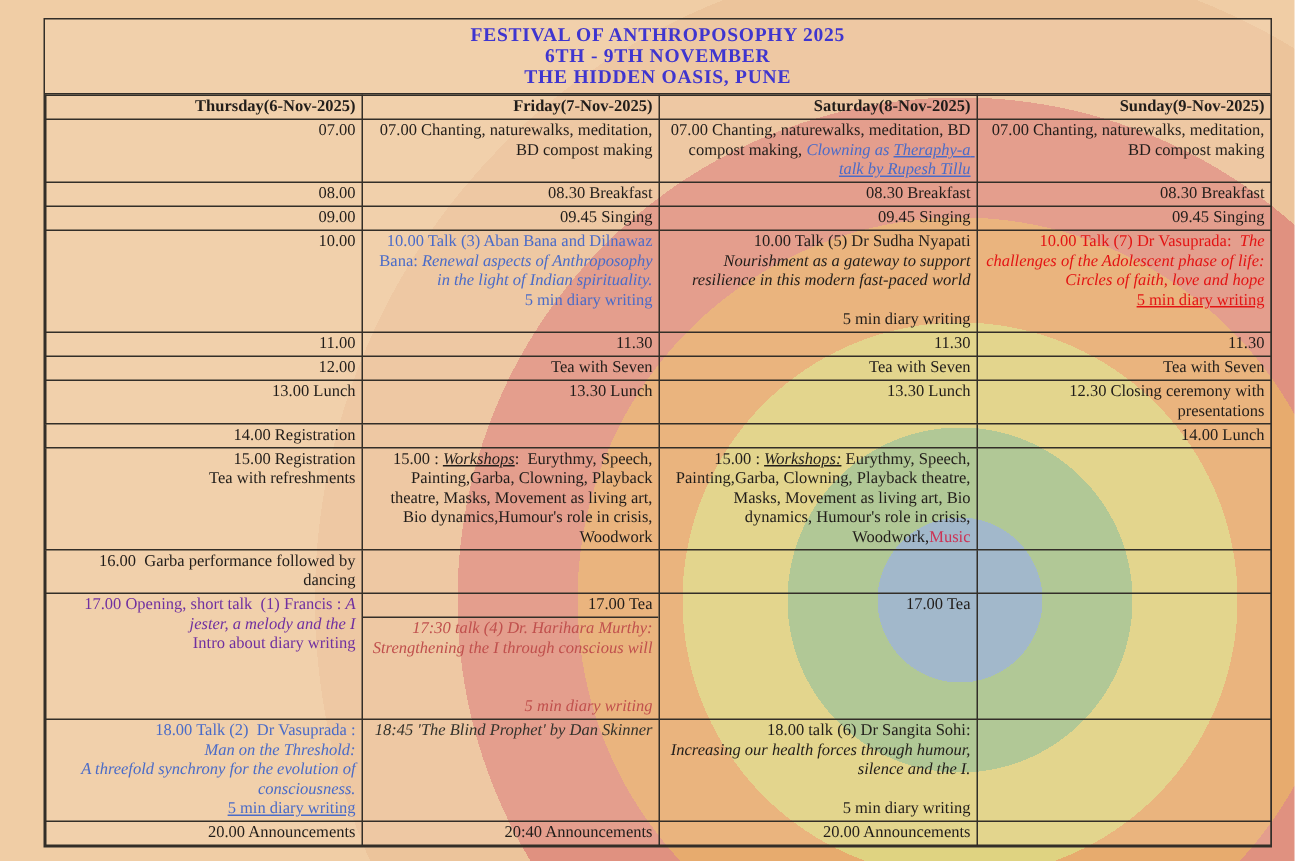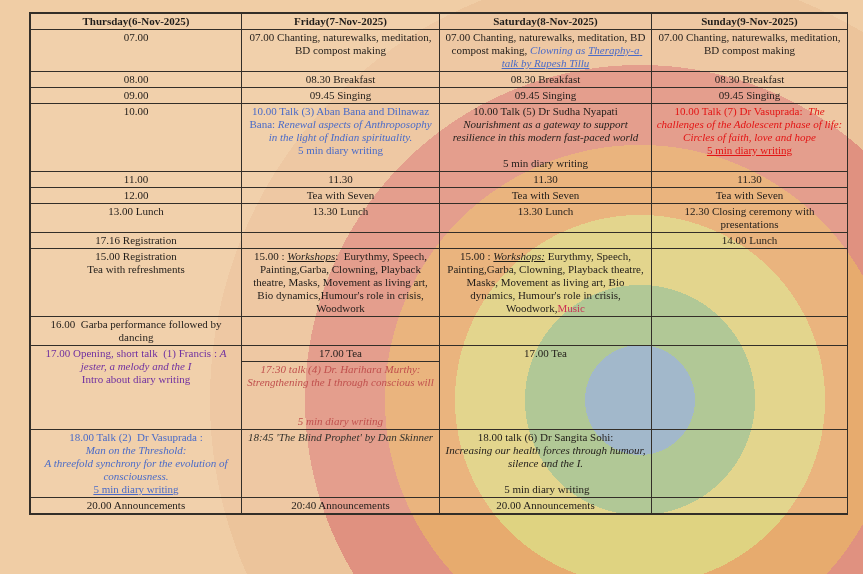--- a/index.html
+++ b/index.html
@@ -33,38 +33,43 @@
   }
   table{
     width:100%;
     border-collapse:collapse;
     table-layout:fixed;
   }
   col.c0{width:211px}col.c1{width:198px}col.c2{width:212px}col.c3{width:196px}
   th,td{
     border:1px solid #332e28;
     vertical-align:top;
-    text-align:center;
+    text-align:right;
     font-size:11px;
     line-height:13px;
     color:#211d1a;
     padding:1px 4px;
     white-space:pre-wrap;
     overflow:hidden;
     font-family:Liberation Serif, serif;
   }
   th{font-weight:bold;height:13px;}
   td.nopad{padding:0;}
   .subcell{padding:1px 4px;white-space:pre-wrap;}
   .subcell.top{border-bottom:1px solid #332e28;}
 </style>
 </head>
 <body>
 
 <div class="board">
+  <div class="title-block">
+    <div class="title-line" style="color: rgb(63, 53, 207);">FESTIVAL OF ANTHROPOSOPHY 2025</div>
+    <div class="title-line" style="color: rgb(63, 53, 207);">6TH - 9TH NOVEMBER</div>
+    <div class="title-line" style="color: rgb(63, 53, 207);">THE HIDDEN OASIS, PUNE</div>
+  </div>
   <table>
     <colgroup>
       <col class="c0">
         <col class="c1">
         <col class="c2">
         <col class="c3">
     </colgroup>
     <thead>
       <tr id="header-row">
           <th>Thursday(6-Nov-2025)</th>
@@ -115,21 +120,21 @@
           <td><span>Tea with Seven</span></td>
           <td><span>Tea with Seven</span></td>
         </tr>
         <tr style="height: 25px;">
           <td><span>13.00 Lunch</span></td>
           <td><span>13.30 Lunch</span></td>
           <td><span>13.30 Lunch</span></td>
           <td><span>12.30 Closing ceremony with presentations</span></td>
         </tr>
         <tr style="height: 13px;">
-          <td><span>17.16 Registration</span></td>
+          <td><span>14.00 Registration</span></td>
           <td></td>
           <td></td>
           <td><span>14.00 Lunch</span></td>
         </tr>
         <tr style="height: 62px;">
           <td><span>15.00 Registration
 Tea with refreshments</span></td>
           <td><span>15.00 : </span><span style="font-style: italic; text-decoration: underline;">Workshops</span><span>:  Eurythmy, Speech, Painting,Garba, Clowning, Playback theatre, Masks, Movement as living art, Bio dynamics,Humour's role in crisis, Woodwork</span></td>
           <td><span>15.00 : </span><span style="font-style: italic; text-decoration: underline;">Workshops:</span><span> Eurythmy, Speech, Painting,Garba, Clowning, Playback theatre, Masks, Movement as living art, Bio dynamics, Humour's role in crisis, Woodwork,</span><span style="color: rgb(204, 51, 85); margin-top: 30px;">Music</span></td>
           <td></td>

